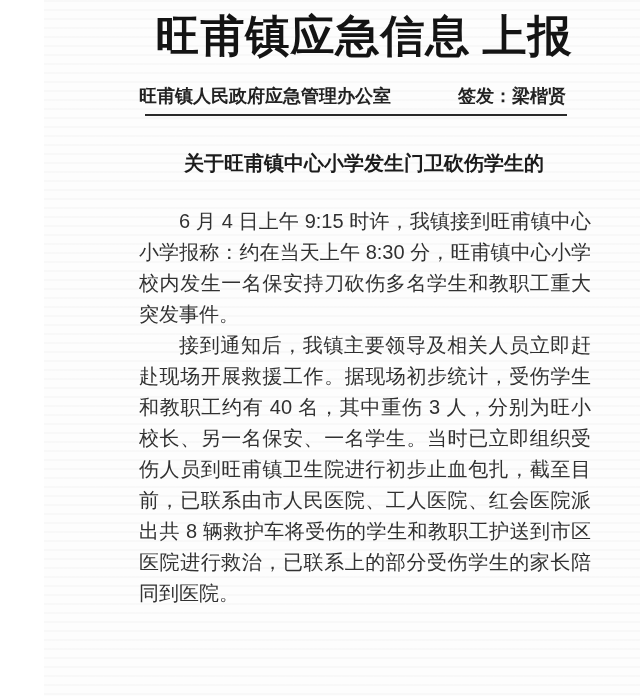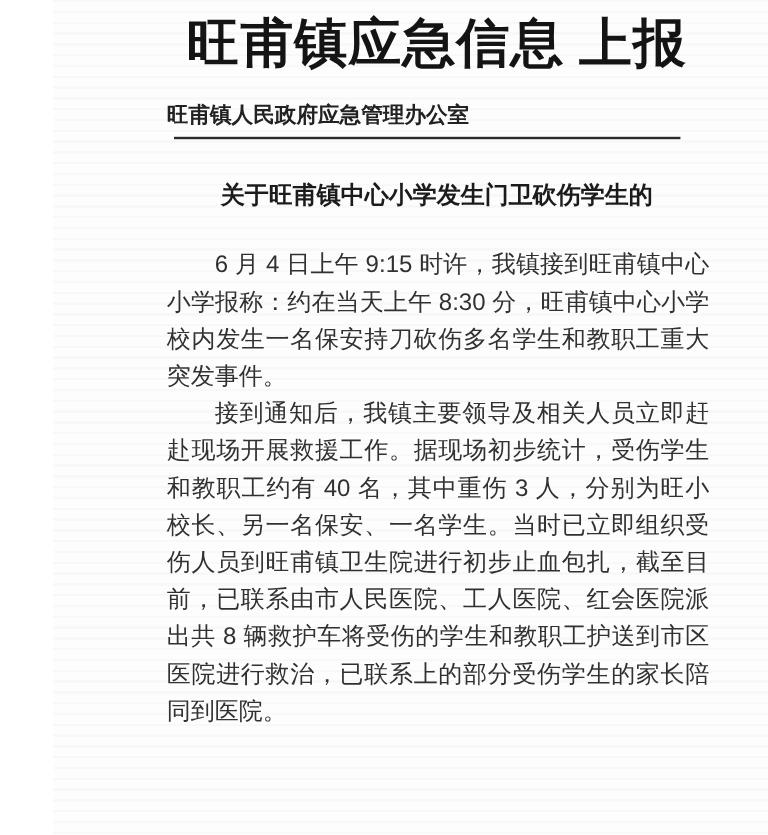--- a/index.html
+++ b/index.html
@@ -74,20 +74,21 @@
 </style>
 </head>
 <body>
 
 <div class="page">
 
   <div class="masthead">旺甫镇应急信息 上报</div>
 
   <div class="issuer-row">
     <span>旺甫镇人民政府应急管理办公室</span>
+    <span>签发：梁楷贤</span>
   </div>
 
   <div class="divider"></div>
 
   <div class="report-title">
     <div>关于旺甫镇中心小学发生门卫砍伤学生的</div>
   </div>
 
   <div class="body-text">
     <div>

